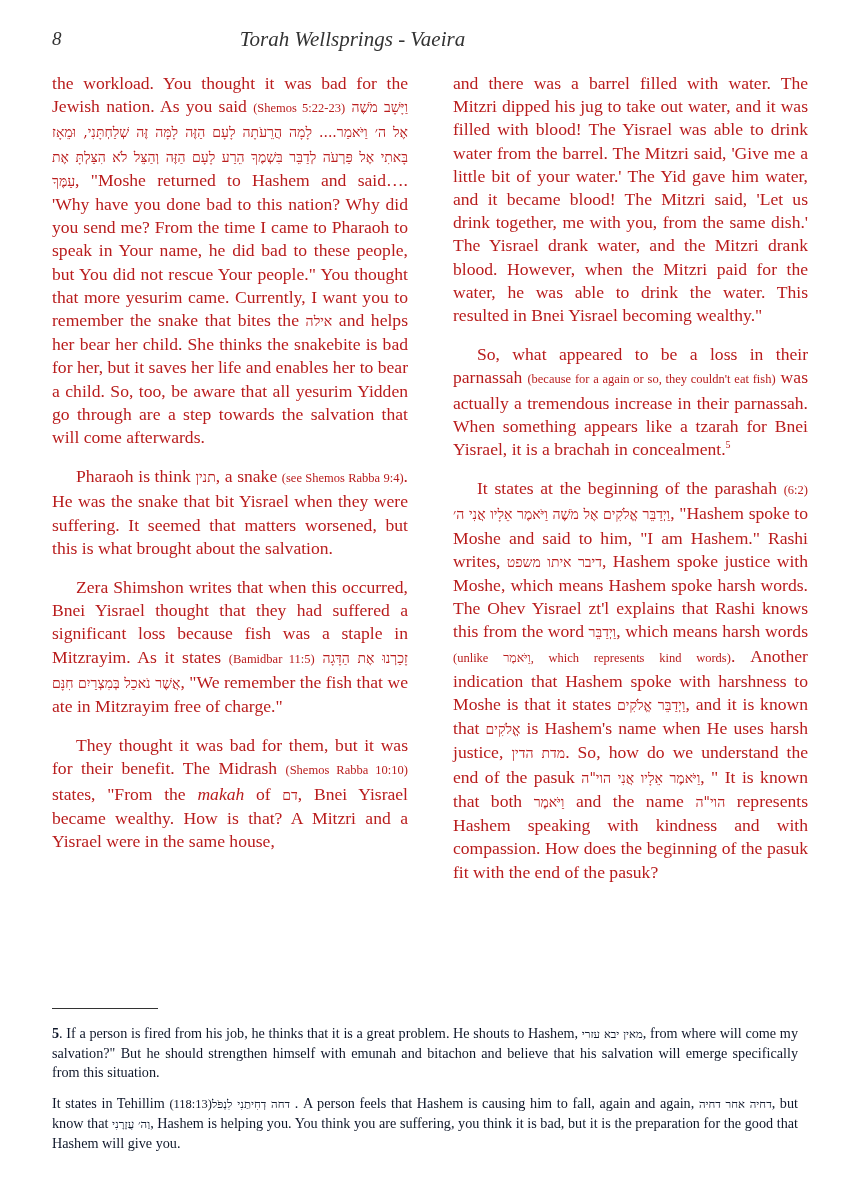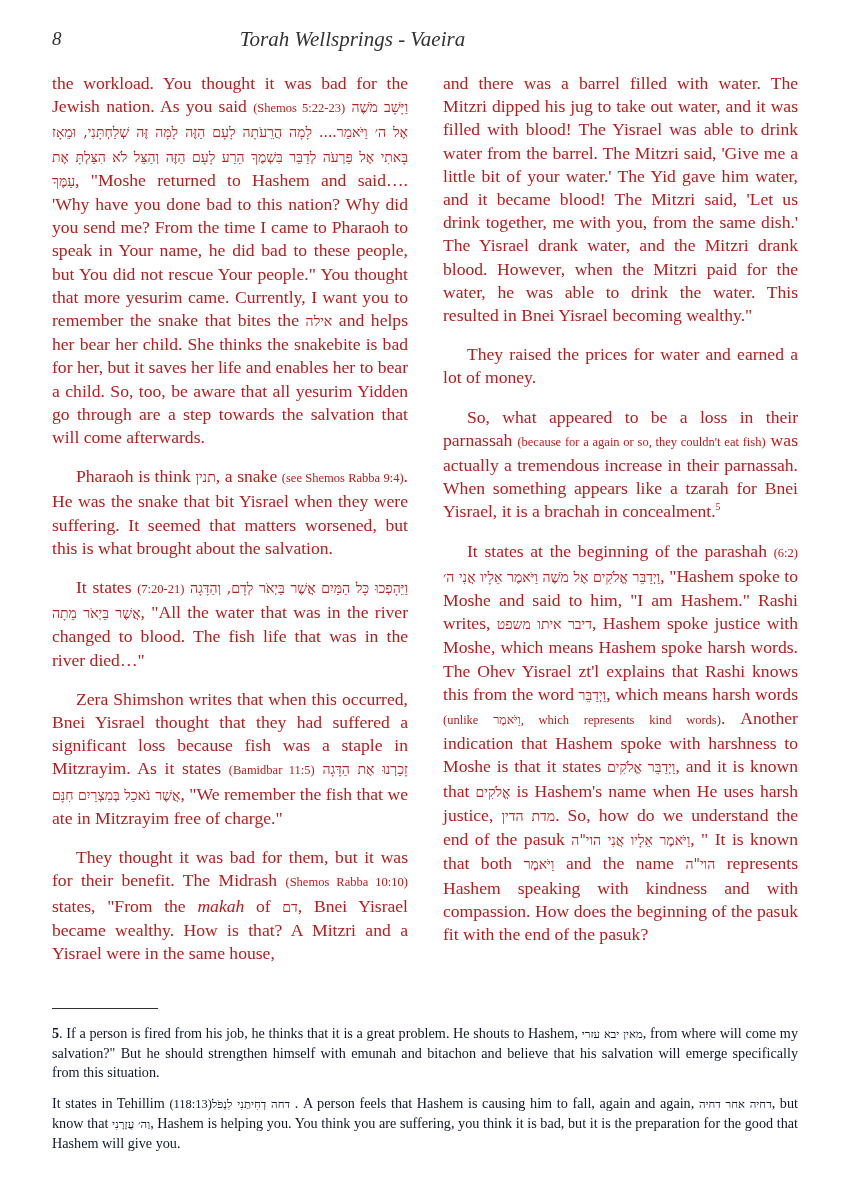--- a/index.html
+++ b/index.html
@@ -19,21 +19,21 @@
       position: absolute; left: 0; width: 705px; top: 27px; text-align: center;
       font-family: "Liberation Serif", serif; font-style: italic; font-size: 21px; color: #333;
     }
     .col {
       position: absolute; top: 72px; width: 356px;
       font-family: "Liberation Serif", serif;
       font-size: 17.6px; line-height: 23.2px; text-align: justify;
       color: #b91c1c;
     }
     .col.left { left: 52px; }
-    .col.right { left: 443px; width: 355px; }
+    .col.right { left: 453px; width: 355px; }
     .col p { margin: 0 0 16px 0; }
     .col p.indent { text-indent: 24px; }
     .small { font-size: 12.5px; }
     .heb { font-family: "DejaVu Serif", serif; font-size: 14px; direction: ltr; unicode-bidi: embed; }
     sup { font-size: 10px; line-height: 0; }
     .rule {
       position: absolute; left: 52px; top: 1008px; width: 106px; height: 0;
       border-top: 1.5px solid #333;
     }
     .footnotes {
@@ -51,31 +51,29 @@
 <div class="header">
   <span class="page-num">8</span>
   <div class="running-title">Torah Wellsprings - Vaeira</div>
 </div>
 
 <div class="col left">
   <p><span>the workload. You thought it was bad for the Jewish nation. As you said </span><span class="small">(Shemos 5:22-23)</span><span class="heb" dir="rtl"> וַיָּשָׁב מֹשֶׁה אֶל ה׳ וַיֹּאמַר.... לָמָה הֲרֵעֹתָה לָעָם הַזֶּה לָמָּה זֶּה שְׁלַחְתָּנִי, וּמֵאָז בָּאתִי אֶל פַּרְעֹה לְדַבֵּר בִּשְׁמֶךָ הֵרַע לָעָם הַזֶּה וְהַצֵּל לֹא הִצַּלְתָּ אֶת עַמֶּךָ</span><span>, "Moshe returned to Hashem and said…. 'Why have you done bad to this nation? Why did you send me? From the time I came to Pharaoh to speak in Your name, he did bad to these people, but You did not rescue Your people." You thought that more yesurim came. Currently, I want you to remember the snake that bites the </span><span class="heb" dir="rtl">אילה</span><span> and helps her bear her child. She thinks the snakebite is bad for her, but it saves her life and enables her to bear a child. So, too, be aware that all yesurim Yidden go through are a step towards the salvation that will come afterwards.</span></p>
 
   <p class="indent"><span>Pharaoh is think </span><span class="heb">תנין</span><span>, a snake </span><span class="small">(see Shemos Rabba 9:4)</span><span>. He was the snake that bit Yisrael when they were suffering. It seemed that matters worsened, but this is what brought about the salvation.</span></p>
 
-  <p class="indent"><span>It states </span><span class="small">(7:20-21)</span><span class="heb" dir="rtl"> וַיֵּהָפְכוּ כָּל הַמַּיִם אֲשֶׁר בַּיְאֹר לְדָם, וְהַדָּגָה אֲשֶׁר בַּיְאֹר מֵתָה</span><span>, "All the water that was in the river changed to blood. The fish life that was in the river died…"</span></p>
 
   <p class="indent"><span>Zera Shimshon writes that when this occurred, Bnei Yisrael thought that they had suffered a significant loss because fish was a staple in Mitzrayim. As it states </span><span class="small">(Bamidbar 11:5)</span><span class="heb" dir="rtl"> זָכַרְנוּ אֶת הַדָּגָה אֲשֶׁר נֹאכַל בְּמִצְרַיִם חִנָּם</span><span>, "We remember the fish that we ate in Mitzrayim free of charge."</span></p>
 
   <p class="indent"><span>They thought it was bad for them, but it was for their benefit. The Midrash </span><span class="small">(Shemos Rabba 10:10)</span><span> states, "From the </span><i>makah</i><span> of </span><span class="heb">דם</span><span>, Bnei Yisrael became wealthy. How is that? A Mitzri and a Yisrael were in the same house,</span></p>
 </div>
 
 <div class="col right">
   <p>and there was a barrel filled with water. The Mitzri dipped his jug to take out water, and it was filled with blood! The Yisrael was able to drink water from the barrel. The Mitzri said, 'Give me a little bit of your water.' The Yid gave him water, and it became blood! The Mitzri said, 'Let us drink together, me with you, from the same dish.' The Yisrael drank water, and the Mitzri drank blood. However, when the Mitzri paid for the water, he was able to drink the water. This resulted in Bnei Yisrael becoming wealthy."</p>
 
-  <p class="indent">They raised the prices for water and earned a lot of money.</p>
 
   <p class="indent"><span>So, what appeared to be a loss in their parnassah </span><span class="small">(because for a again or so, they couldn't eat fish)</span><span> was actually a tremendous increase in their parnassah. When something appears like a tzarah for Bnei Yisrael, it is a brachah in concealment.</span><sup>5</sup></p>
 
   <p class="indent"><span>It states at the beginning of the parashah </span><span class="small">(6:2)</span><span class="heb" dir="rtl"> וַיְדַבֵּר אֱלֹקִים אֶל מֹשֶׁה וַיֹּאמֶר אֵלָיו אֲנִי ה׳</span><span>, "Hashem spoke to Moshe and said to him, "I am Hashem." Rashi writes, </span><span class="heb" dir="rtl">דיבר איתו משפט</span><span>, Hashem spoke justice with Moshe, which means Hashem spoke harsh words. The Ohev Yisrael zt'l explains that Rashi knows this from the word </span><span class="heb">וַיְדַבֵּר</span><span>, which means harsh words </span><span class="small">(unlike וַיֹּאמֶר, which represents kind words)</span><span>. Another indication that Hashem spoke with harshness to Moshe is that it states </span><span class="heb" dir="rtl">וַיְדַבֵּר אֱלֹקִים</span><span>, and it is known that </span><span class="heb">אֱלֹקִים</span><span> is Hashem's name when He uses harsh justice, </span><span class="heb" dir="rtl">מדת הדין</span><span>. So, how do we understand the end of the pasuk </span><span class="heb" dir="rtl">וַיֹּאמֶר אֵלָיו אֲנִי הוי"ה</span><span>, " It is known that both </span><span class="heb">וַיֹּאמֶר</span><span> and the name </span><span class="heb">הוי"ה</span><span> represents Hashem speaking with kindness and with compassion. How does the beginning of the pasuk fit with the end of the pasuk?</span></p>
 </div>
 
 <div class="rule"></div>
 
 <div class="footnotes">
   <p><span class="fn-num">5</span><span>. If a person is fired from his job, he thinks that it is a great problem. He shouts to Hashem, </span><span class="heb-s" dir="rtl">מאין יבא עזרי</span><span>, from where will come my salvation?" But he should strengthen himself with emunah and bitachon and believe that his salvation will emerge specifically from this situation.</span></p>

